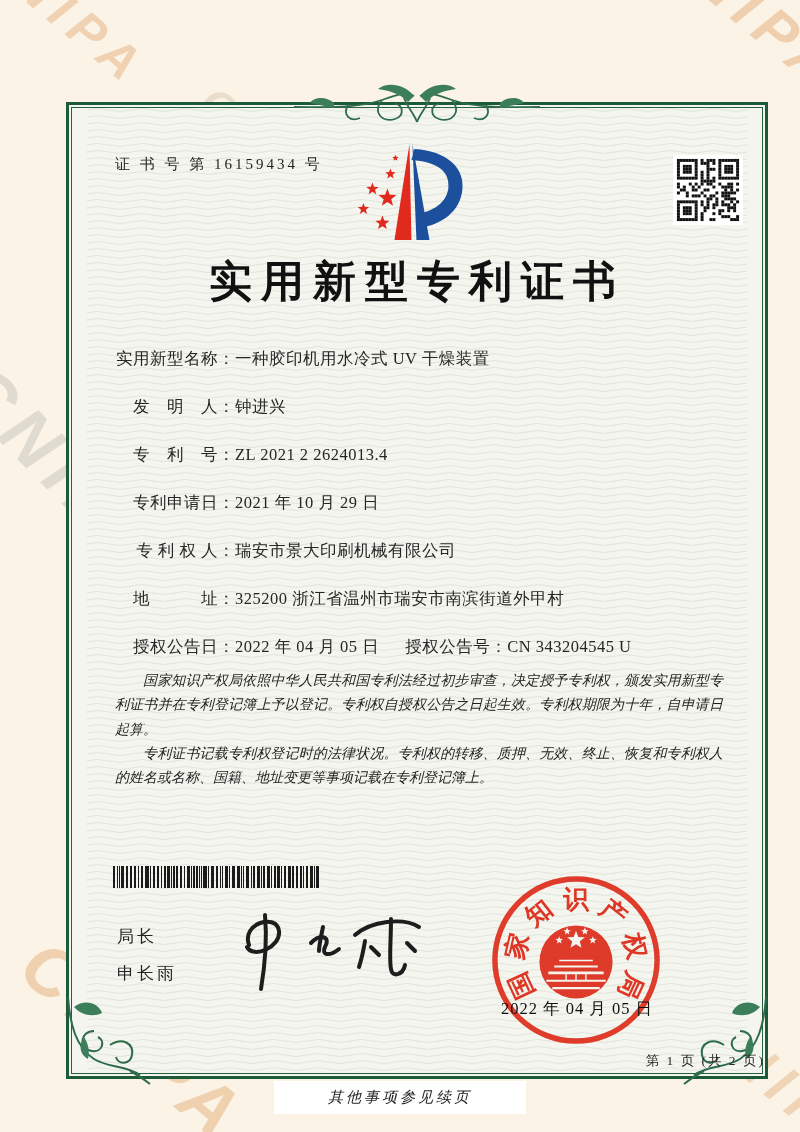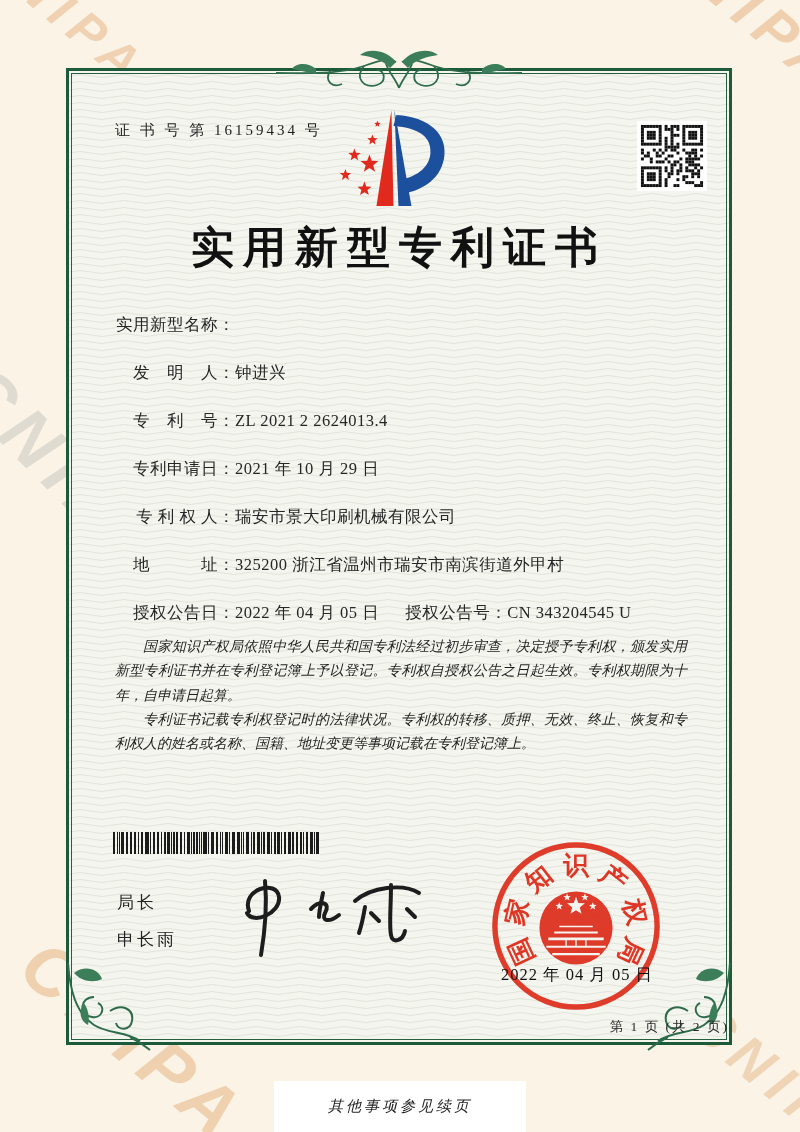--- a/index.html
+++ b/index.html
@@ -17,22 +17,22 @@
   }
   .wm1{left:-38px;top:-18px;font-size:50px;color:rgba(223,158,96,.38);}
   .wm2{left:636px;top:-26px;font-size:58px;color:rgba(223,158,96,.42);}
   .wm3{left:186px;top:128px;font-size:44px;color:rgba(208,190,160,.38);transform:rotate(38deg);}
   .wm4{left:512px;top:298px;font-size:50px;color:rgba(205,188,162,.42);}
   .wm5{left:-70px;top:430px;font-size:72px;color:rgba(165,165,160,.30);transform:rotate(45deg);}
   .wm6{left:0px;top:1000px;font-size:72px;color:rgba(223,158,96,.40);}
   .wm7{left:672px;top:1052px;font-size:56px;color:rgba(223,158,96,.36);}
   
   .frame{
-    position:absolute;left:66px;top:68px;width:660px;height:971px;
-    border:3px solid #1c5a39;background:#f4f5ee;z-index:2;
+    position:absolute;left:66px;top:102px;width:660px;height:971px;
+    border:3px solid #1c5a39;background:#f4f5ee;z-index:2;padding-left:36px;
   }
   .frame::before{
     content:"";position:absolute;inset:2px;border:1px solid #27603f;pointer-events:none;z-index:3;
   }
   #waves{position:absolute;inset:0;width:100%;height:100%;z-index:0;}
   .ornament-top{position:absolute;left:50%;top:-27px;transform:translateX(-50%);z-index:4;}
   .corner{position:absolute;z-index:4;}
   .corner-bl{left:-9px;bottom:-9px;}
   .corner-br{right:-9px;bottom:-9px;transform:scaleX(-1);}
   
@@ -64,21 +64,21 @@
   .signature{position:absolute;left:150px;top:798px;}
   .seal{position:absolute;left:418px;top:766px;}
   .seal-date{
     position:absolute;left:408px;top:893px;width:200px;text-align:center;
     font-size:16.5px;color:#111;letter-spacing:1px;z-index:7;
   }
   .page-num{position:absolute;left:0;right:0;top:947px;text-align:right;font-size:13.5px;color:#2a2a2a;letter-spacing:2px;}
   
   .cont-note{
     position:absolute;left:50%;top:1081px;transform:translateX(-50%);
-    background:#ffffff;padding:16px 54px;font-size:15px;font-style:italic;
+    background:#ffffff;padding:7px 54px;font-size:15px;font-style:italic;
     color:#232323;letter-spacing:3px;z-index:6;white-space:nowrap;
   }
 </style>
 </head>
 <body>
 
 <div class="wm wm1">CNIPA</div>
 <div class="wm wm2">CNIPA</div>
 <div class="wm wm3">CNIPA</div>
 <div class="wm wm4">CNIPA</div>
@@ -374,20 +374,21 @@
         <rect x="16" y="64" width="3" height="3" fill="#111"></rect>
         <rect x="19" y="64" width="3" height="3" fill="#111"></rect>
         <rect x="22" y="64" width="3" height="3" fill="#111"></rect>
       </svg>
 
     <div class="title">实用新型专利证书</div>
 
     <div class="fields">
       <div class="frow">
         <span class="flabel">实用新型名称：</span>
+        <span class="fvalue">一种胶印机用水冷式 UV 干燥装置</span>
       </div>
       <div class="frow">
         <span class="flabel">发　明　人：</span>
         <span class="fvalue">钟进兴</span>
       </div>
       <div class="frow">
         <span class="flabel">专　利　号：</span>
         <span class="fvalue">ZL 2021 2 2624013.4</span>
       </div>
       <div class="frow">

